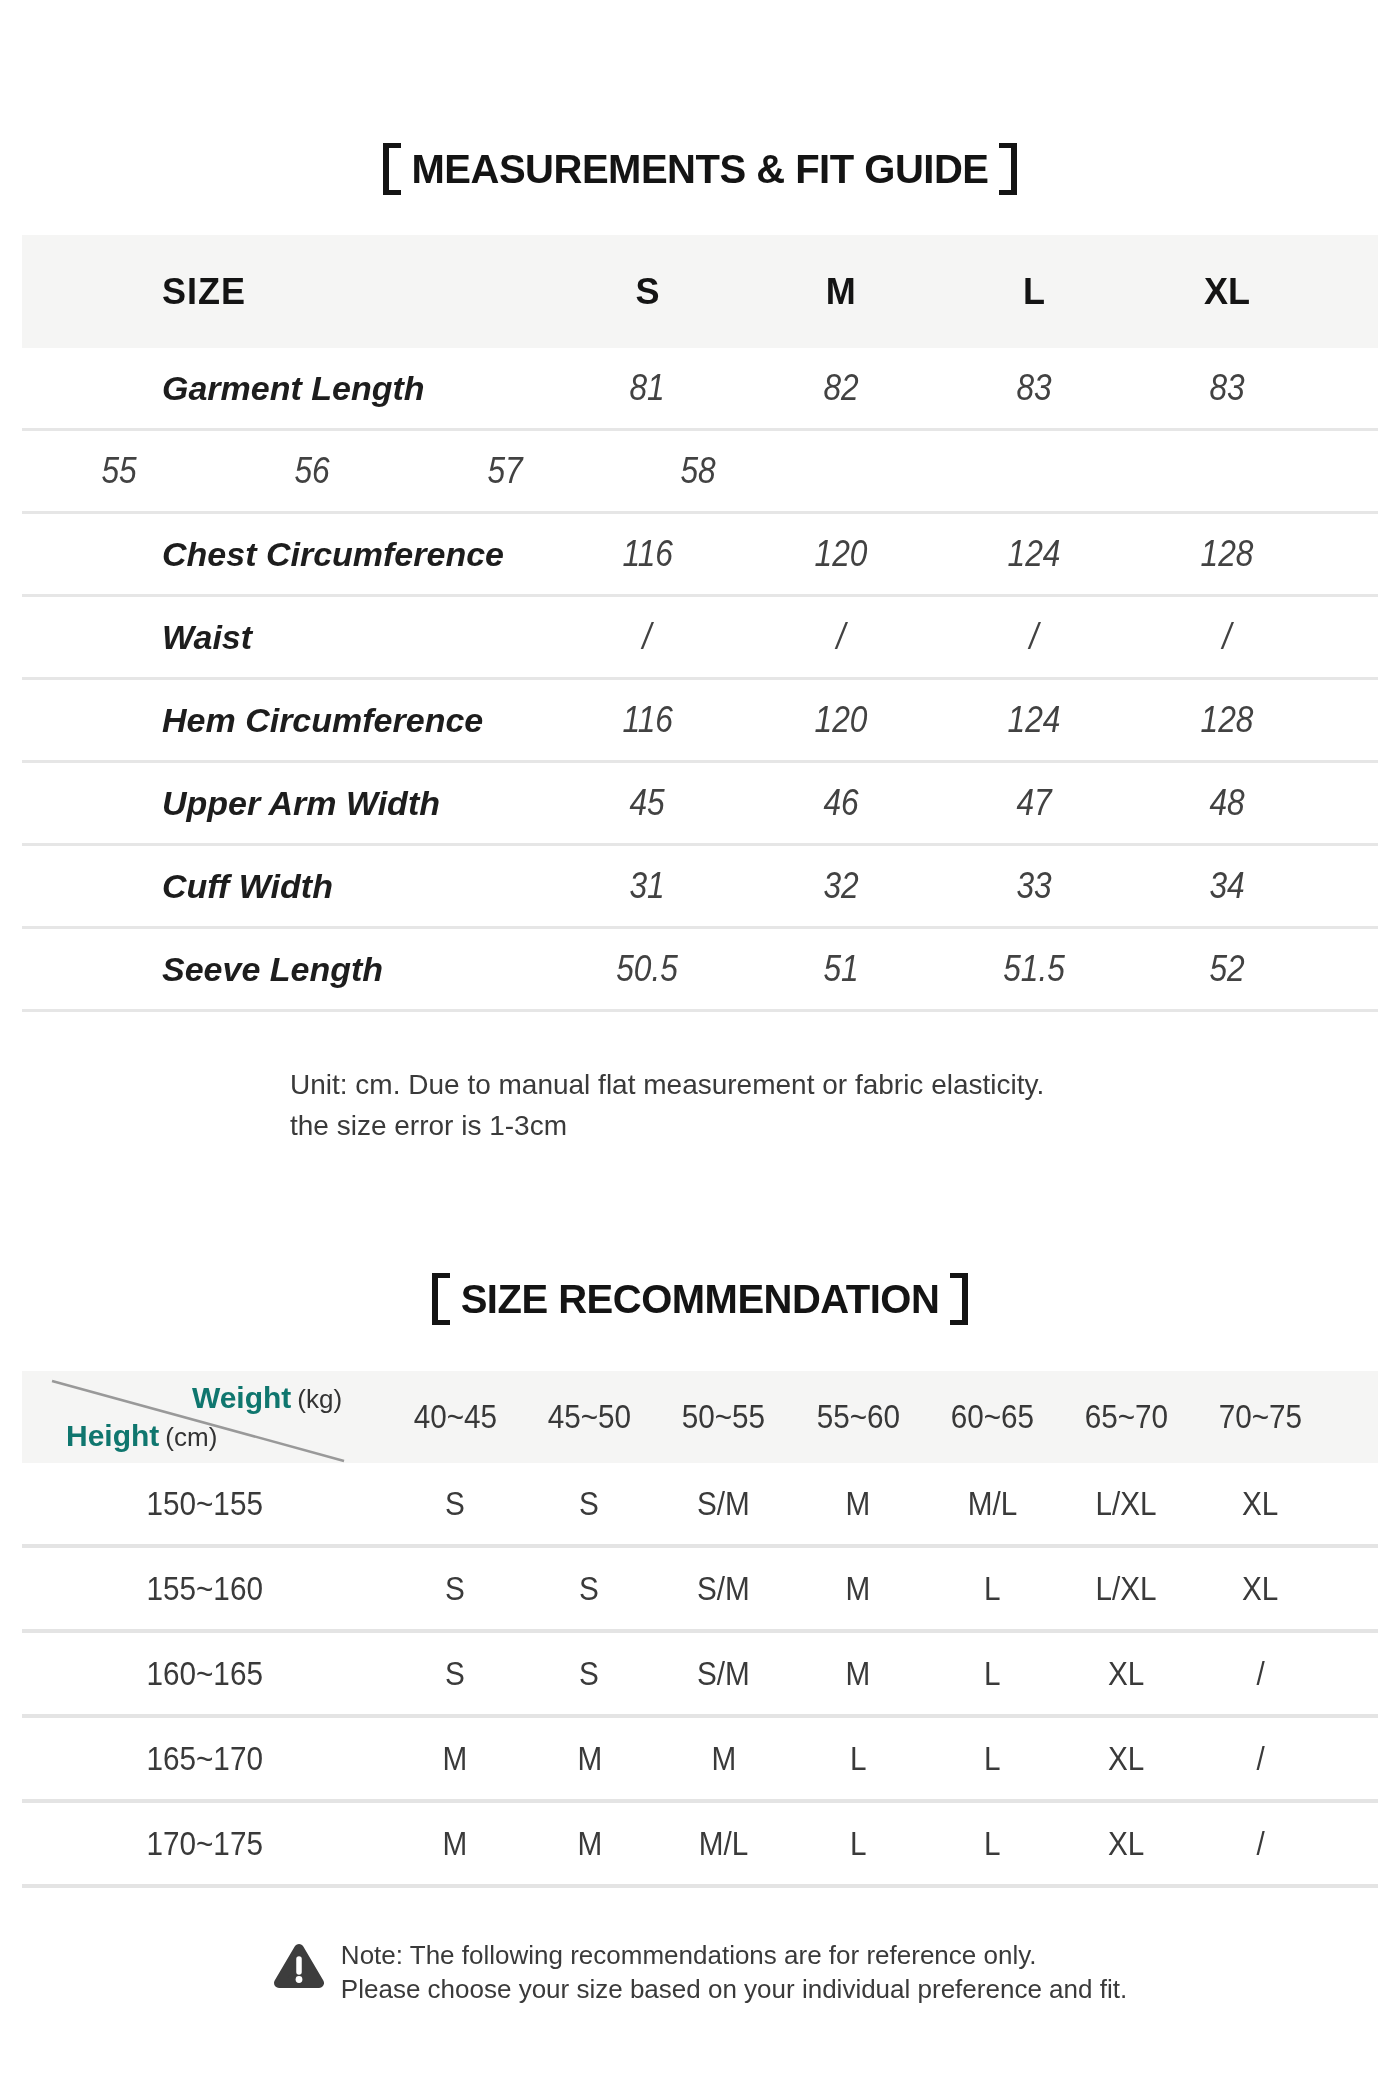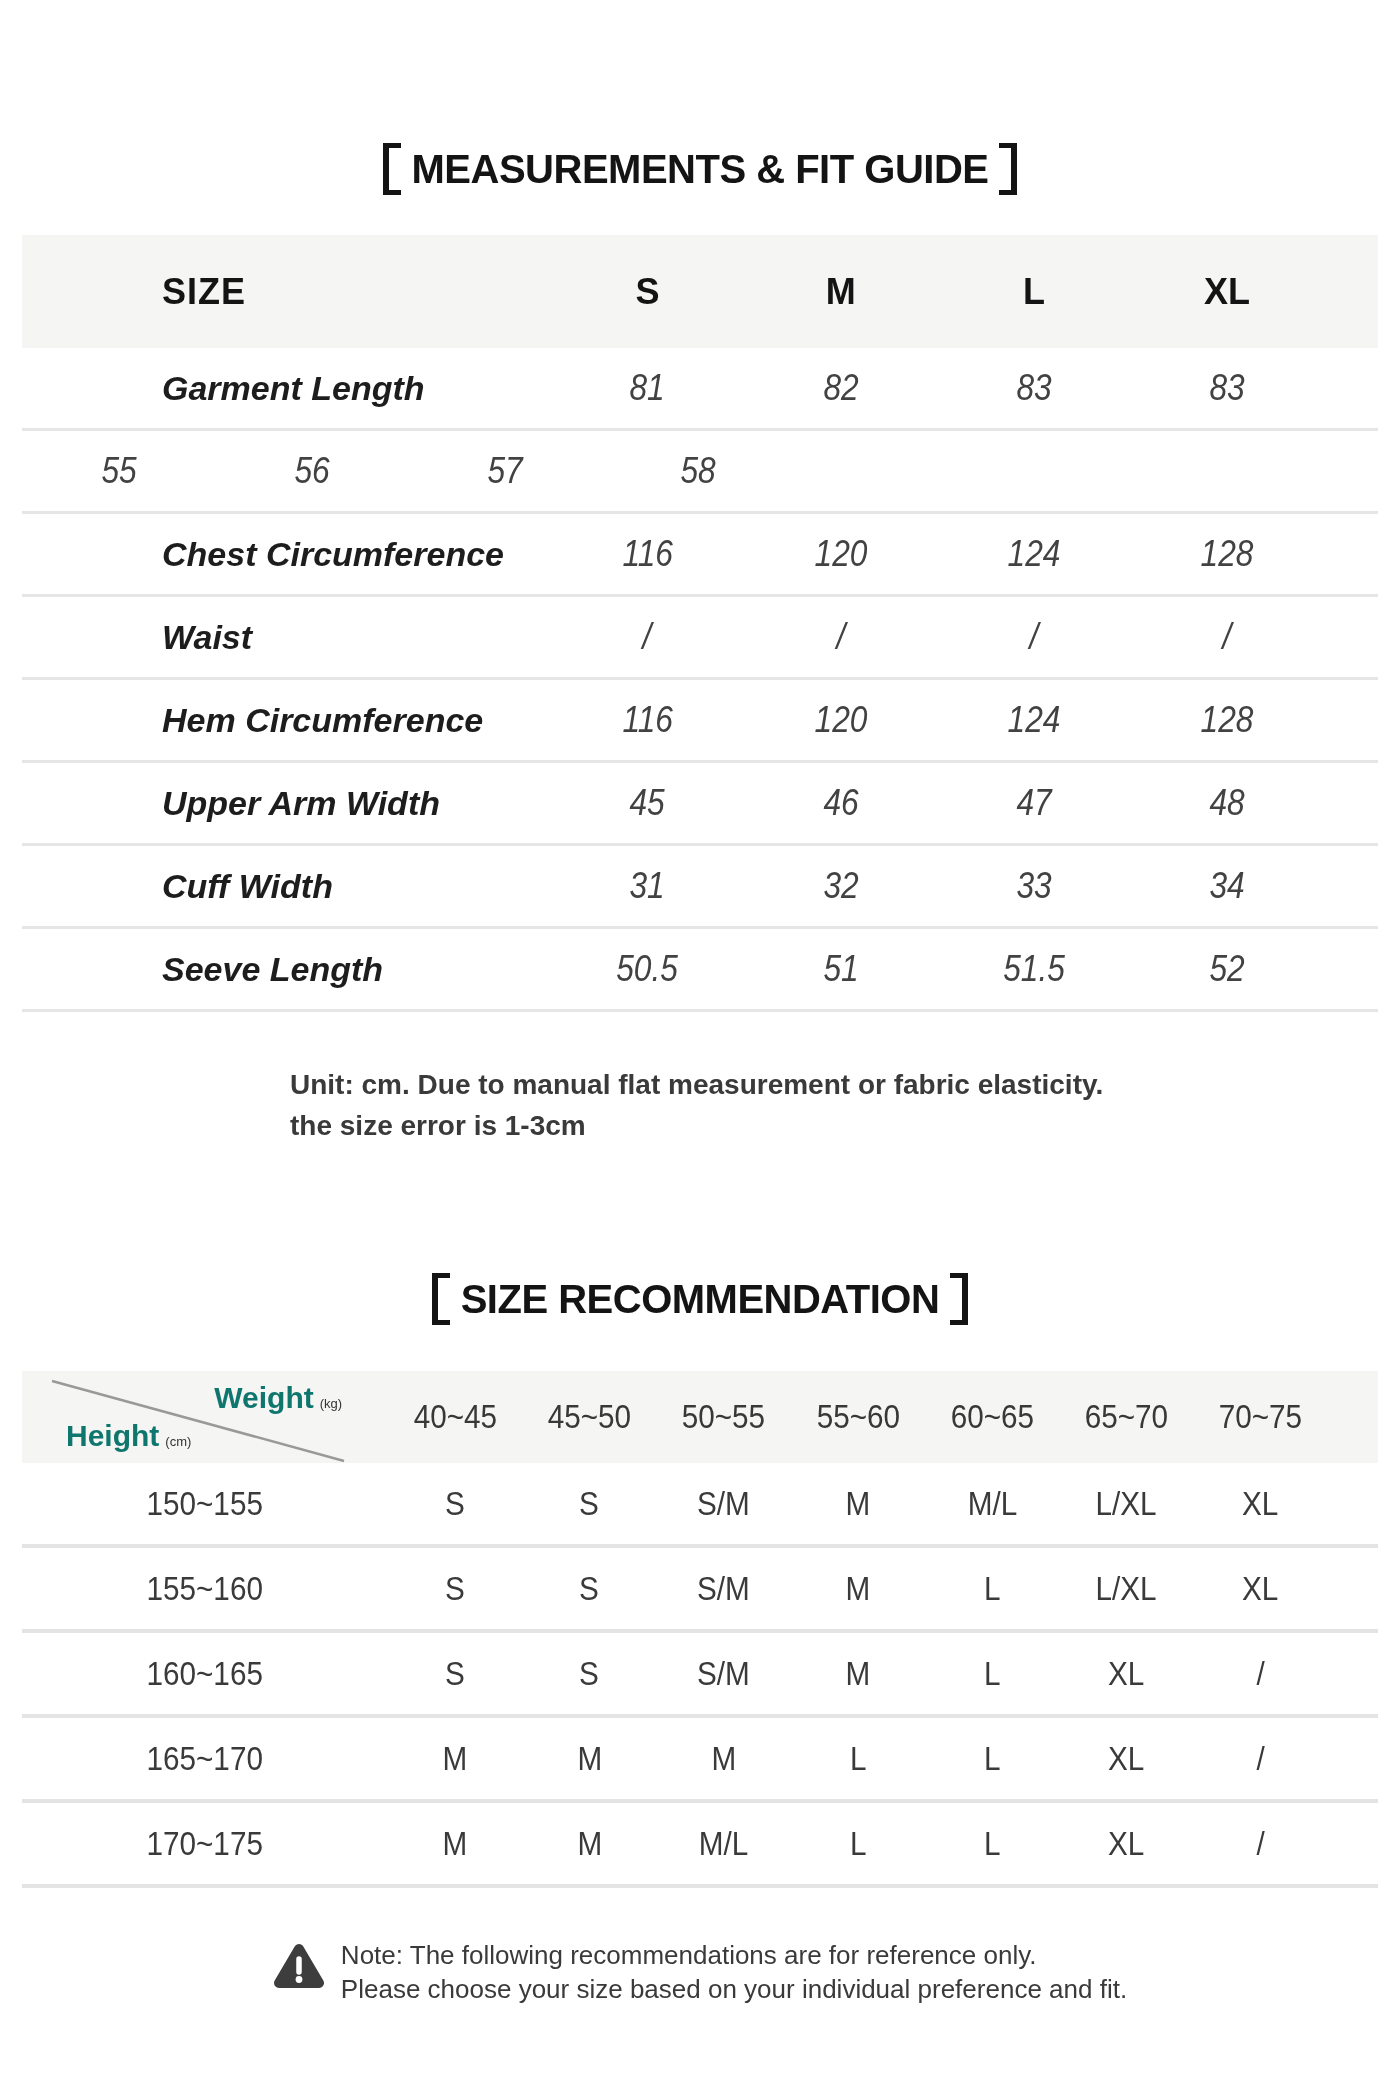--- a/index.html
+++ b/index.html
@@ -23,36 +23,36 @@
   .t1-labelcell{width:39%;box-sizing:border-box;padding-left:140px;}
   .t1-col{width:14.25%;text-align:center;}
   .t1-header .t1-labelcell{font-size:36px;font-weight:700;color:#141414;letter-spacing:1px;}
   .t1-header .t1-col{font-size:36px;font-weight:700;color:#141414;}
   .t1-row .t1-labelcell{font-size:34px;font-weight:600;color:#1d1d1d;}
   .val{display:inline-block;transform:scaleX(0.88);font-size:36px;font-weight:400;
        color:#424242;letter-spacing:0px;}
 
   
   .unit-note{position:absolute;left:290px;top:1064px;font-size:28px;line-height:41px;
-             color:#3a3a3a;font-weight:700;}
+             color:#3a3a3a;font-weight:400;}
 
   
   .t2{position:absolute;left:22px;top:1371px;width:1356px;}
   .t2-header{display:flex;align-items:center;height:92px;background:#f5f5f4;position:relative;}
   .t2-row{display:flex;align-items:center;height:81px;border-bottom:4px solid #e4e4e4;background:#ffffff;}
   .t2-corner{width:27%;height:100%;position:relative;box-sizing:border-box;}
   .t2-col{width:9.9%;text-align:center;}
   .t2-rowlabel{width:27%;text-align:center;}
   .t2-header .t2-col .val2{color:#383838;}
   .val2{display:inline-block;transform:scaleX(0.9);font-size:33px;font-weight:400;color:#3a3a3a;}
   .corner-diag{position:absolute;left:0;top:0;width:100%;height:100%;}
   .corner-weight{position:absolute;top:10px;right:46px;white-space:nowrap;}
   .corner-height{position:absolute;bottom:10px;left:44px;white-space:nowrap;}
   .corner-main{font-size:30px;font-weight:600;color:#0f766e;}
-  .corner-unit{font-size:13px;font-weight:400;color:#333333;margin-left:6px;}
+  .corner-unit{font-size:26px;font-weight:400;color:#333333;margin-left:6px;}
 
   
   .footnote{position:absolute;left:0;top:1938px;width:100%;display:flex;
             justify-content:center;align-items:flex-start;}
   .warn-icon{flex:0 0 auto;margin-top:4px;margin-right:16px;}
   .footnote-text{font-size:26px;line-height:34px;color:#3a3a3a;font-weight:400;}
 </style>
 </head>
 <body>
 

